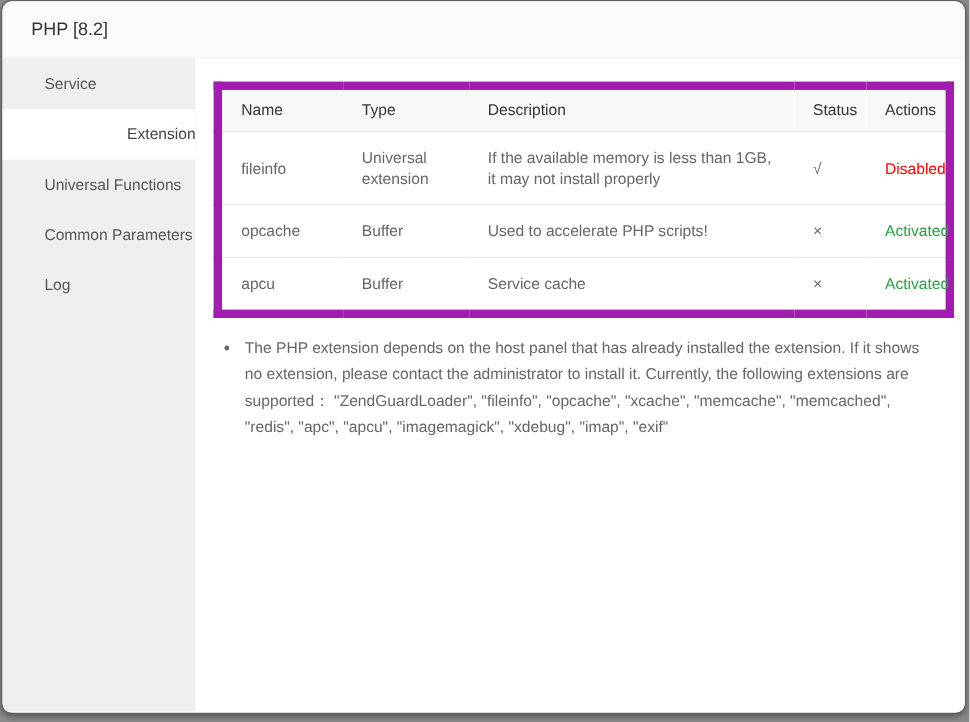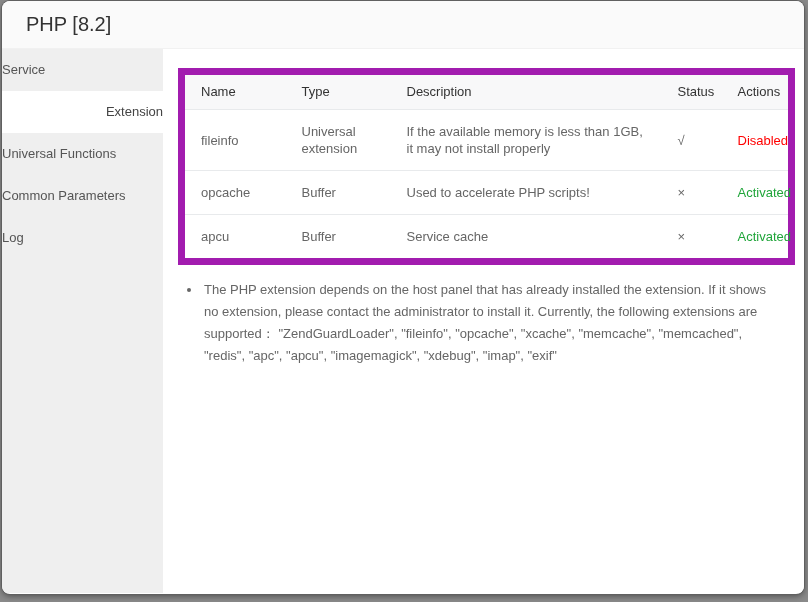--- a/index.html
+++ b/index.html
@@ -11,27 +11,27 @@
     background:#8a8a8a; overflow:hidden;
   }
   .dialog {
     position:absolute; left:2px; top:1px; width:802px; height:593px;
     background:#ffffff; border-radius:8px; overflow:hidden;
     box-shadow:0 0 0 1px #606060, 0 2px 6px rgba(0,0,0,.45);
   }
   .titlebar {
     height:48px; background:#fafafa; border-bottom:1px solid #f1f1f1;
     display:flex; align-items:center; padding-left:24px;
-    font-size:20px; color:#333;
+    font-size:15px; color:#333;
   }
   .dialog-body { display:flex; height:544px; }
 
   .sidebar { width:161px; background:#efefef; flex:none; }
   .side-item {
-    height:42px; line-height:42px; 
+    height:42px; line-height:42px; padding-left:35px;
     font-size:13px; color:#555; cursor:pointer; white-space:nowrap;
   }
   .side-item.active { background:#ffffff; color:#444;text-align:right; }
 
   .main { flex:1; background:#fff; padding:19px 14px 0 15px; overflow:hidden; }
 
   table.ext-table {
     width:100%; border-collapse:collapse; table-layout:fixed;
     border:7px solid #a21caf; font-size:13px;
   }

